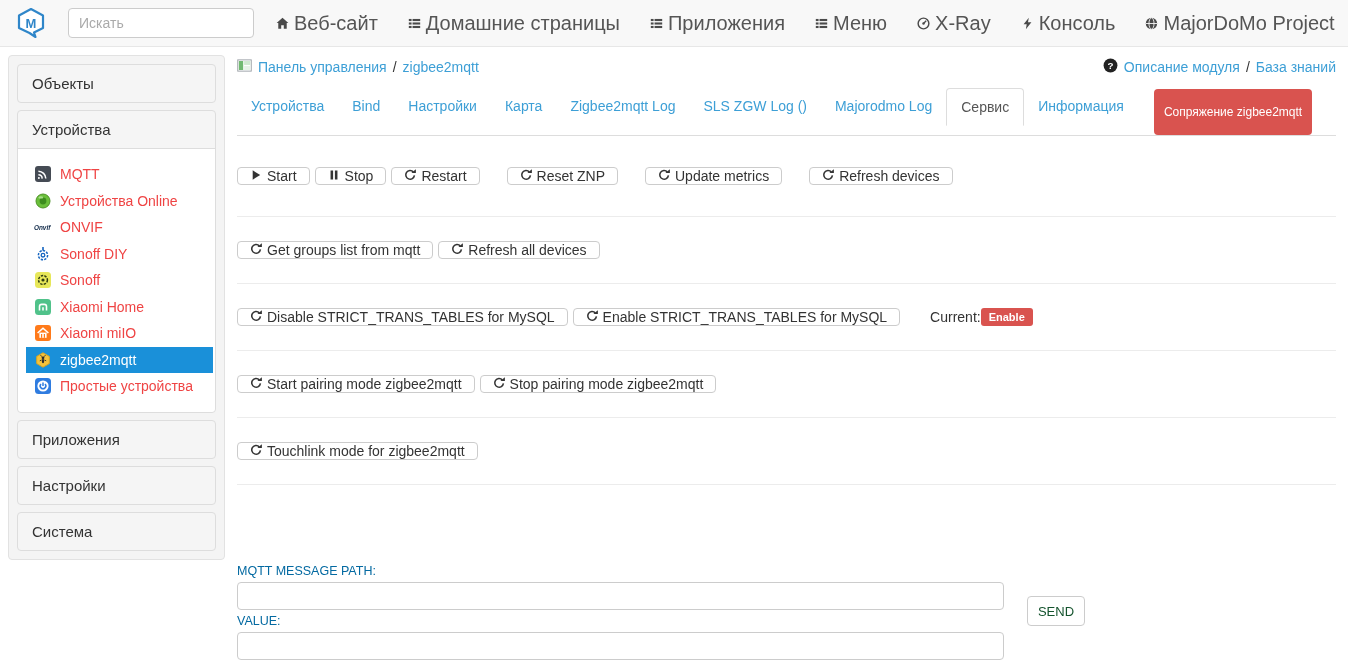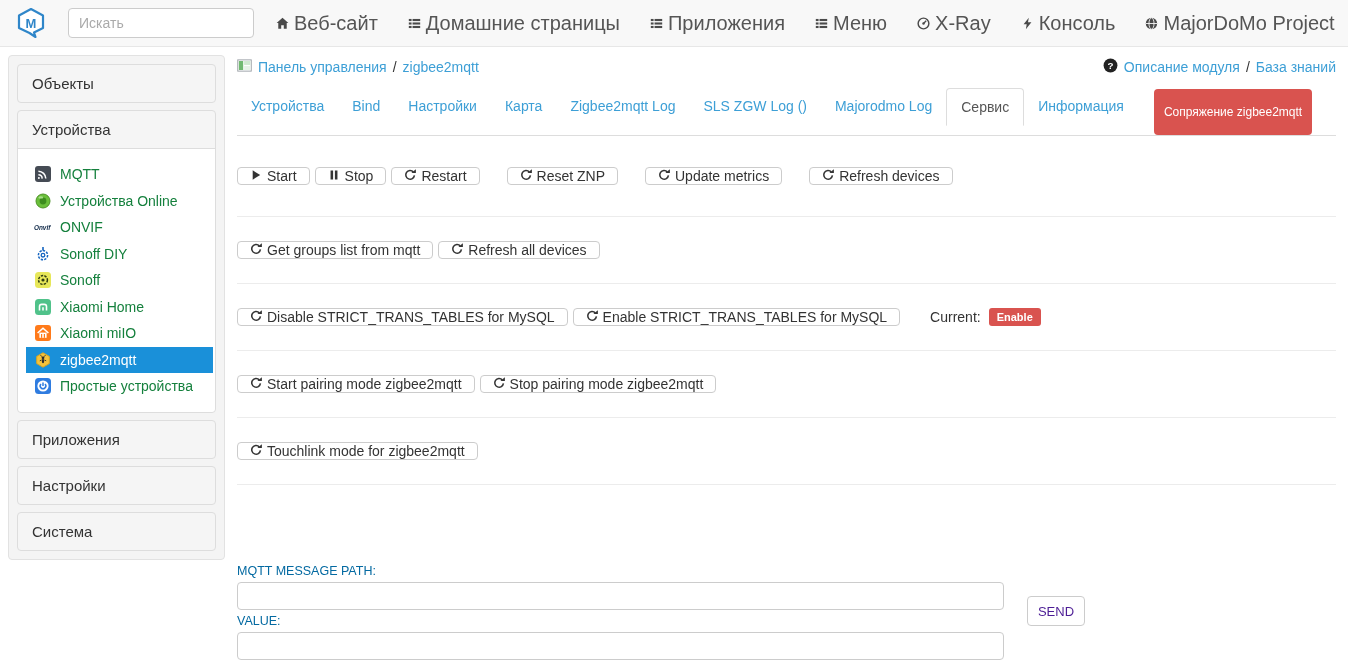--- a/index.html
+++ b/index.html
@@ -24,21 +24,21 @@
 
   
   .sidebar { width:217px; margin:8px 0 0 8px; background:#f4f4f4;
     border:1px solid #e2e2e2; border-radius:4px; padding:8px; }
   .side-panel { background:#f5f5f5; border:1px solid #ddd; border-radius:4px; margin-bottom:7px; }
   .side-panel-header { padding:10px 14px; font-size:15px; color:#333; cursor:pointer; }
   .side-panel.open .side-panel-header { border-bottom:1px solid #ddd; }
   .side-panel-body { background:#fff; border-radius:0 0 4px 4px; padding:12px 2px 12px 8px; }
   .side-item { display:flex; align-items:center; gap:8px; height:26.5px;
     padding-left:8px; cursor:pointer; }
-  .side-item .lbl { color:#15803d; font-size:14px; white-space:nowrap; }
+  .side-item .lbl { color:#ef4444; font-size:14px; white-space:nowrap; }
   .side-item.selected { background:#1a90d9; }
   .side-item.selected .lbl { color:#fff; }
   .sicon { width:18px; height:17px; display:flex; align-items:center; justify-content:center; }
 
   
   .main { flex:1; padding:0 12px; min-width:0; }
   .crumb-row { display:flex; justify-content:space-between; align-items:center;
     padding:11px 0 8px; font-size:14px; }
   .crumb-left, .crumb-right { display:flex; align-items:center; gap:6px; }
   a.blue { color:#3d9fd6; text-decoration:none; cursor:pointer; }
@@ -53,31 +53,31 @@
     border-radius:4px; font-size:12px; font-weight:normal; padding:16px 10px; cursor:pointer;
     font-family:inherit; }
 
   .srow { display:flex; align-items:center; border-bottom:1px solid #ececec; height:67px; }
   .srow.first { height:81px; }
   .btn { display:inline-flex; align-items:center; gap:5px; height:18px; background:#fff;
     border:1px solid #ccc; border-radius:4px; padding:0 12px; font-size:14px; color:#333;
     cursor:pointer; white-space:nowrap; font-family:inherit; }
   .btn .ic { width:12px; height:12px; }
   .mr4 { margin-right:5px; } .mr27 { margin-right:27px; }
-  .current-wrap { display:flex; align-items:center; gap:8px; margin-left:30px; font-size:14px; }
+  .current-wrap { display:flex; align-items:center; gap:0; margin-left:30px; font-size:14px; }
   .badge-red { background:#d9534f; color:#fff; font-size:11px; font-weight:bold;
     border-radius:3px; padding:3px 8px; }
 
   .mqtt-form { position:relative; margin-top:79px; }
   .form-label { font-size:12.5px; color:#0369a1; margin-bottom:4px; }
   .form-input { display:block; width:767px; height:28px; border:1px solid #ccc;
     border-radius:4px; padding:0 8px; font-size:13px; outline:none; }
   .form-label + .form-input { margin-bottom:4px; }
   .send-btn { position:absolute; left:790px; top:32px; width:58px; height:30px;
-    background:#fff; border:1px solid #ccc; border-radius:4px; font-size:13px; color:#4c1d95;
+    background:#fff; border:1px solid #ccc; border-radius:4px; font-size:13px; color:#14532d;
     cursor:pointer; font-family:inherit; }
 </style>
 </head>
 <body>
 
 <svg width="0" height="0" style="position:absolute">
   <defs>
     <symbol id="i-home" viewBox="0 0 16 16">
         <path d="M8 1 15.2 7.4 13.2 7.4 13.2 14.6 9.6 14.6 9.6 10.2 6.4 10.2 6.4 14.6 2.8 14.6 2.8 7.4 0.8 7.4 Z"></path>
       </symbol>

